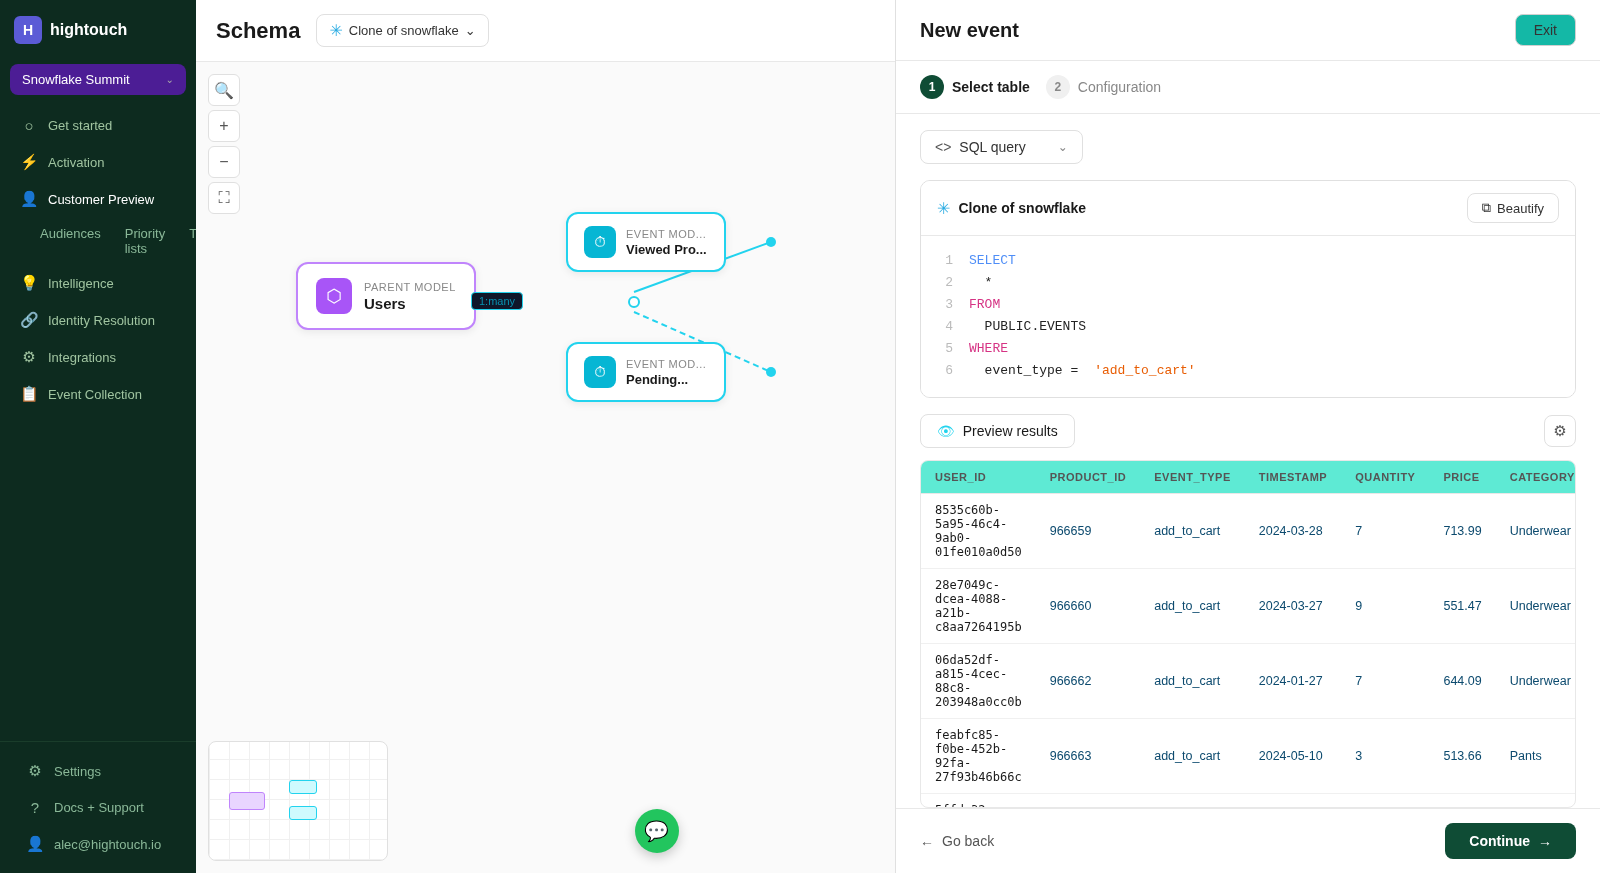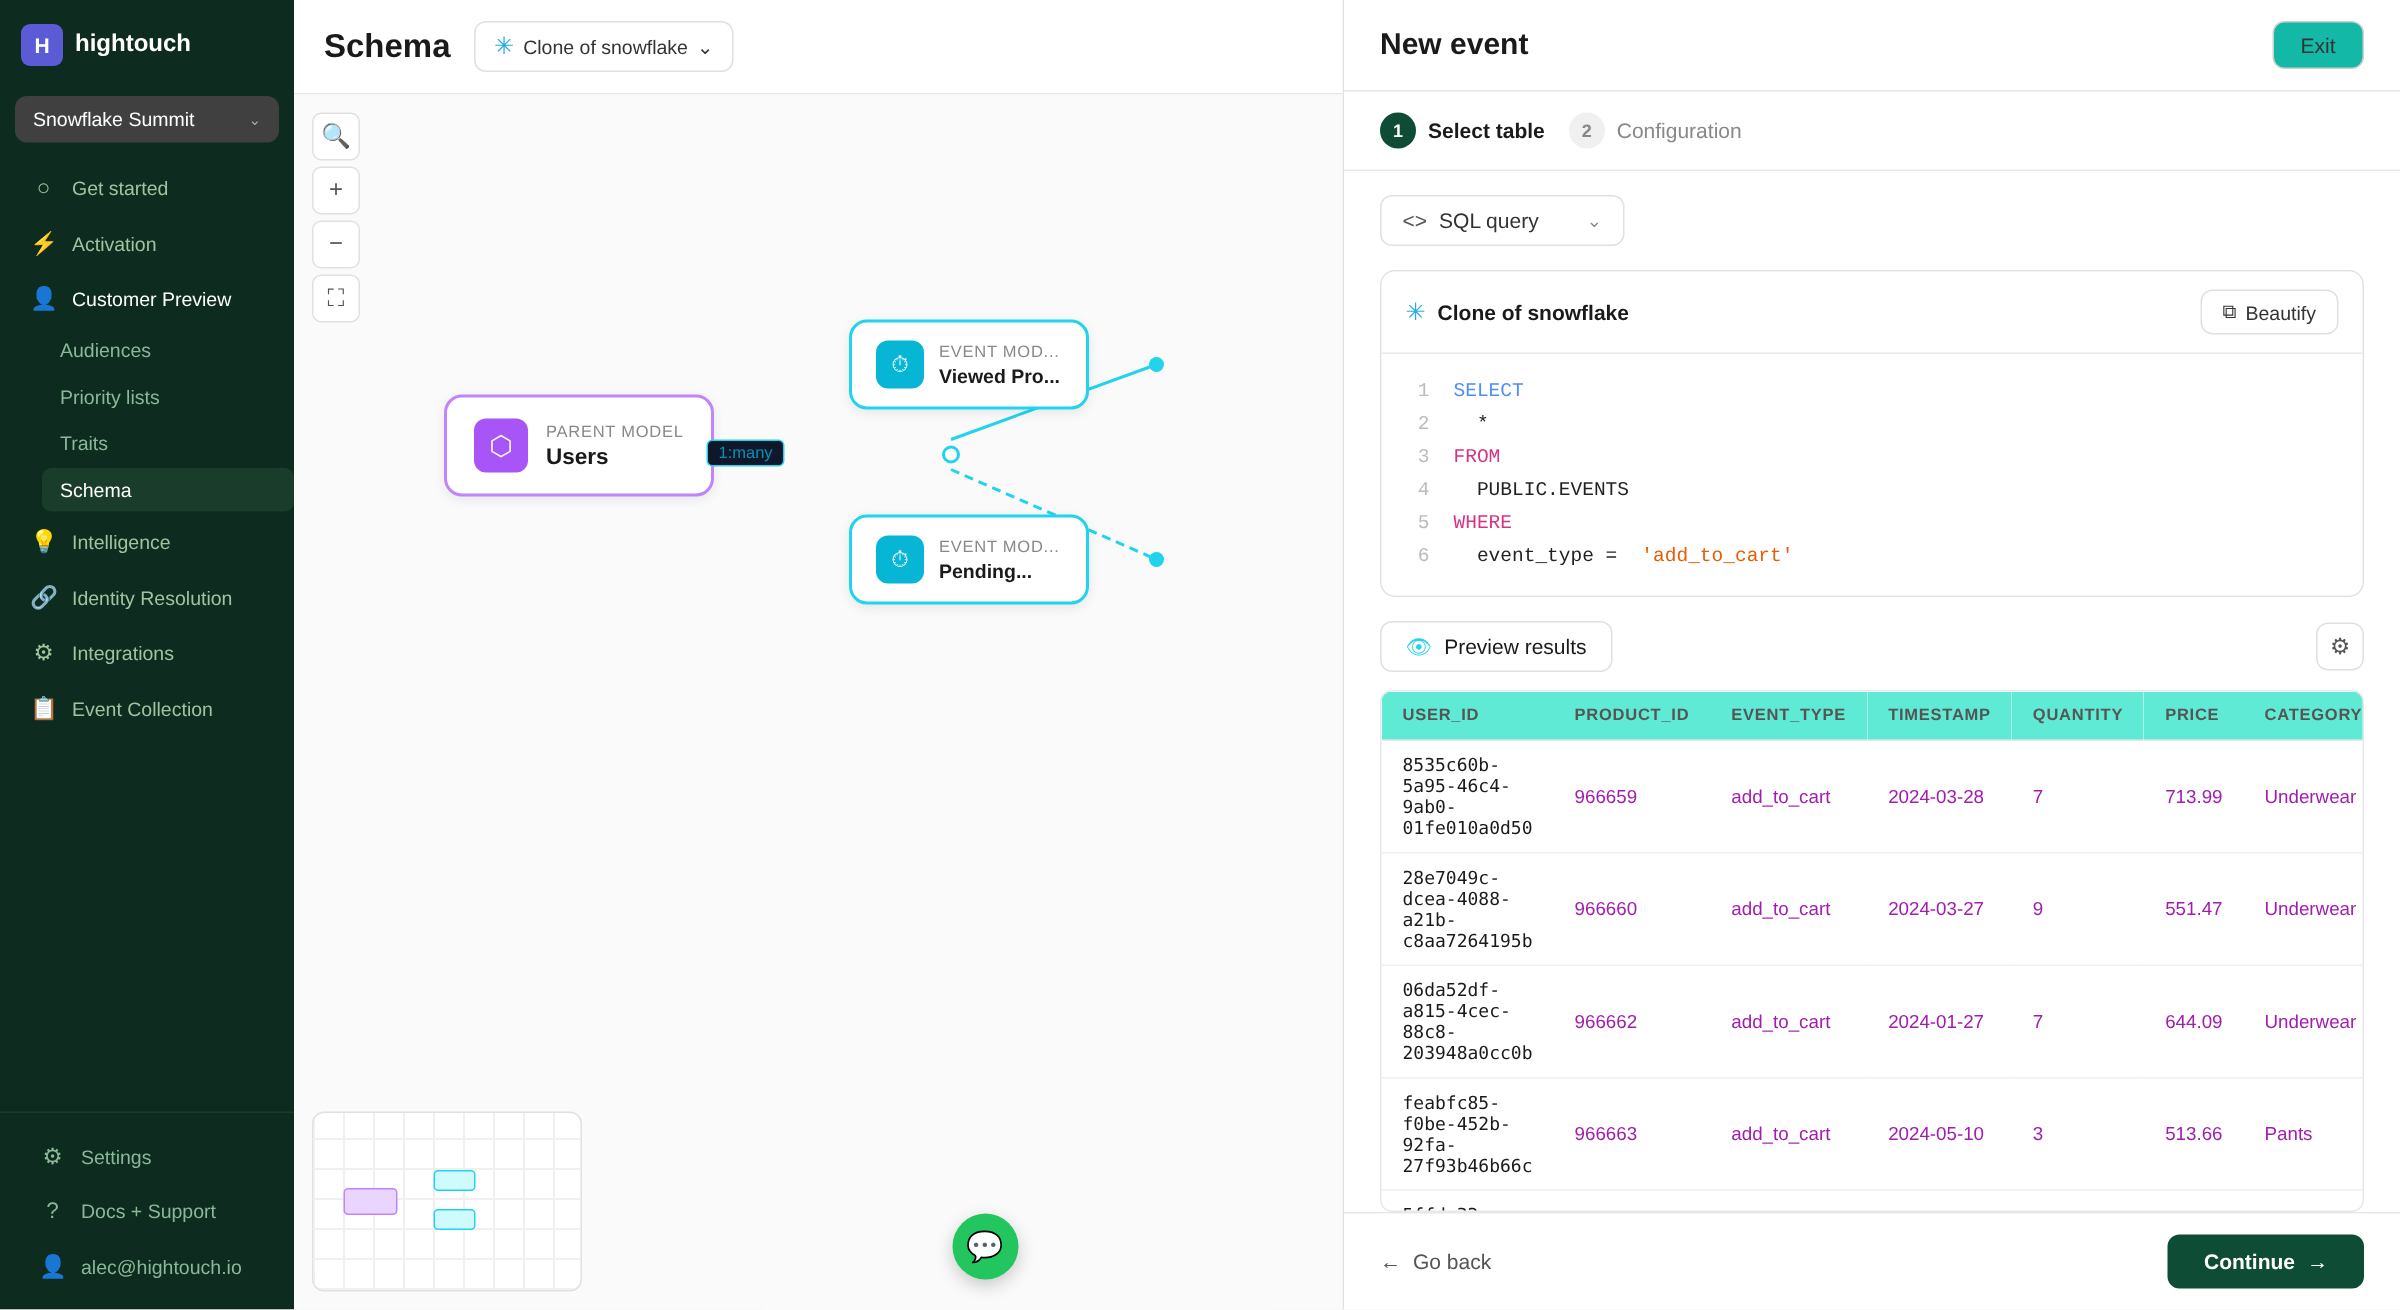--- a/index.html
+++ b/index.html
@@ -25,21 +25,21 @@
     .logo-icon {
       width: 28px; height: 28px;
       background: #5b5bd6;
       border-radius: 6px;
       display: flex; align-items: center; justify-content: center;
       font-size: 14px; font-weight: bold; color: #fff;
     }
     .logo-text { font-size: 16px; font-weight: 700; color: #fff; }
     .workspace-selector {
       margin: 4px 10px 12px;
-      background: #404040;
+      background: #4c1d95;
       border-radius: 8px;
       padding: 8px 12px;
       display: flex; align-items: center; justify-content: space-between;
       cursor: pointer;
     }
     .workspace-name { font-size: 13px; color: #fff; font-weight: 500; }
     .workspace-chevron { font-size: 10px; color: #aaa; }
     .sidebar-nav { flex: 1; overflow-y: auto; }
     .nav-item {
       display: flex; align-items: center; gap: 10px;
@@ -47,21 +47,21 @@
       cursor: pointer;
       color: #a0c4a0;
       font-size: 13px;
       border-radius: 6px;
       margin: 1px 6px;
     }
     .nav-item.active-section { color: #fff; }
     .nav-icon { width: 18px; text-align: center; font-size: 15px; }
     .nav-sub {
       margin-left: 28px;
-      display: flex; flex-direction: column;
+      display: flex; flex-direction: row;
     }
     .nav-sub-item {
       padding: 7px 12px;
       font-size: 13px;
       color: #8ab898;
       cursor: pointer;
       border-radius: 6px;
       margin: 1px 0;
     }
     .nav-sub-item.active { background: #1a3d2b; color: #fff; font-weight: 500; }
@@ -371,21 +371,21 @@
       text-align: left;
       font-size: 11px;
       font-weight: 700;
       color: #555;
       text-transform: uppercase;
       letter-spacing: 0.5px;
       border-bottom: 1px solid #e8e8e8;
       position: sticky; top: 0; z-index: 1;
     }
     tbody tr { border-bottom: 1px solid #f0f0f0; }
-    tbody td { padding: 9px 14px; color: #a21caf; font-size: 12.5px; }
+    tbody td { padding: 9px 14px; color: #0c4a6e; font-size: 12.5px; }
     tbody td:first-child { font-family: monospace; font-size: 12px; color: #1a1a1a; }
 
     
     .bottom-bar {
       display: flex; align-items: center; justify-content: space-between;
       padding: 14px 24px;
       border-top: 1px solid #e8e8e8;
       background: #fff;
     }
     .go-back-btn {

